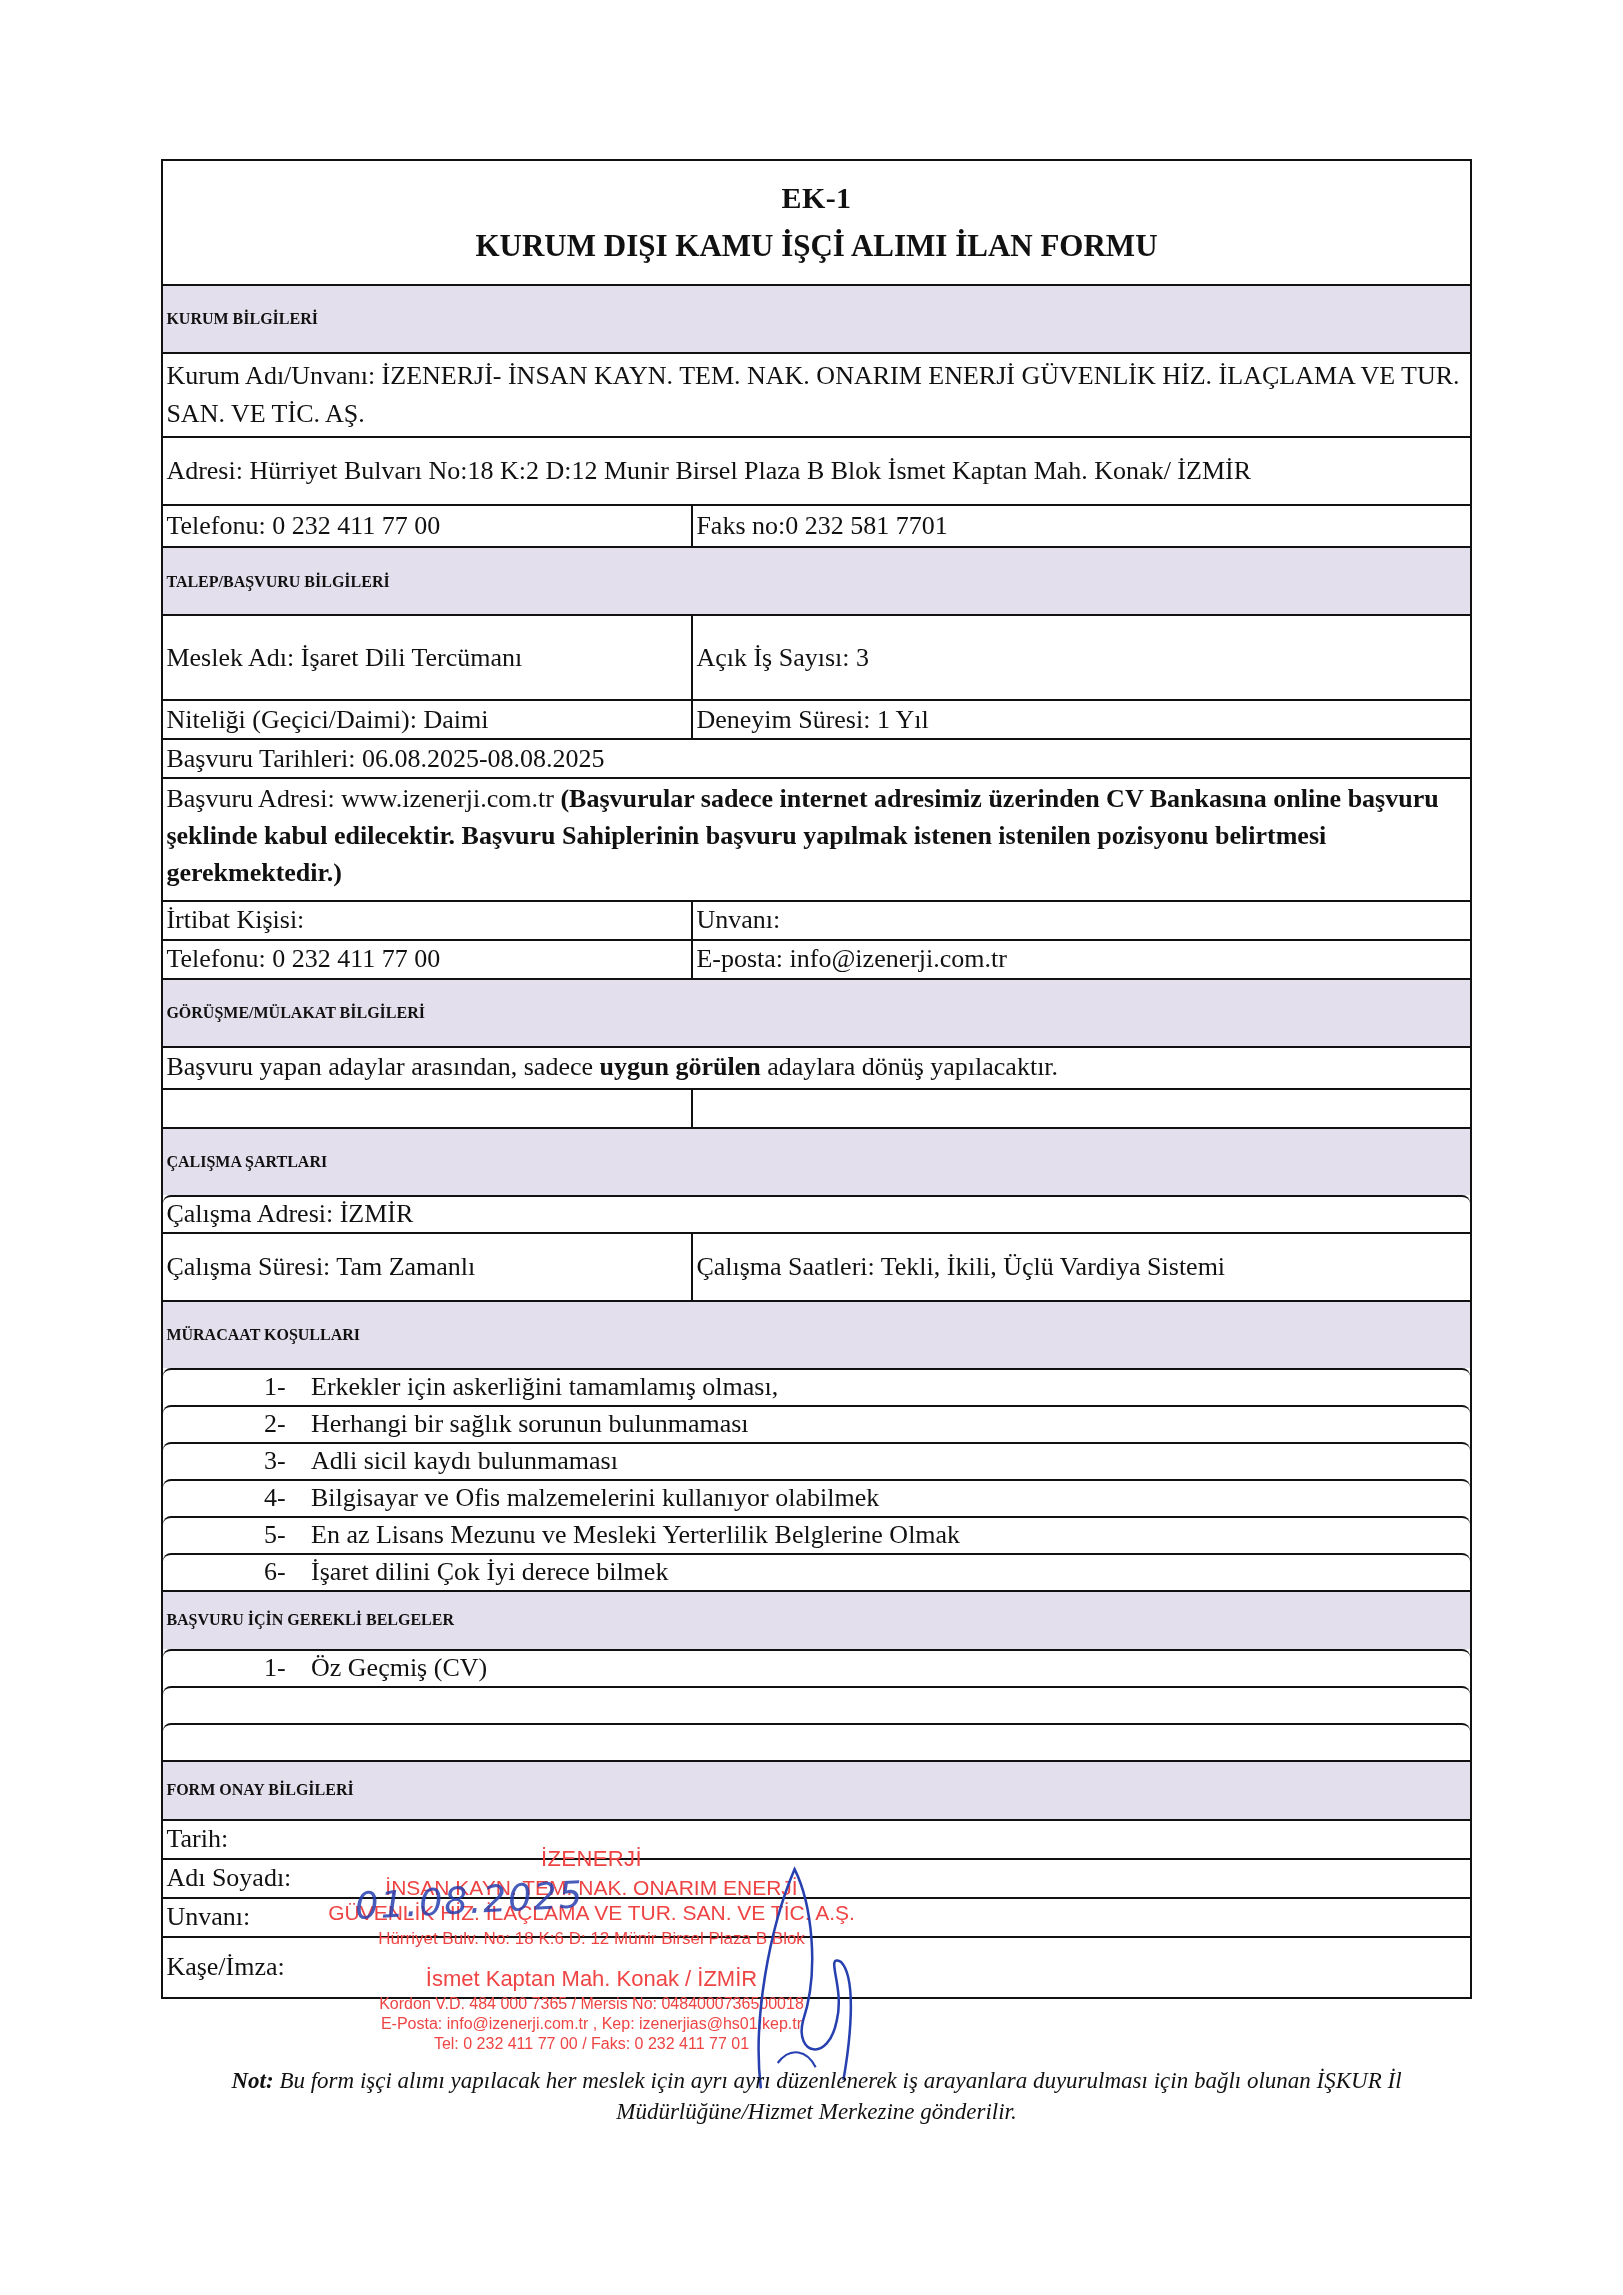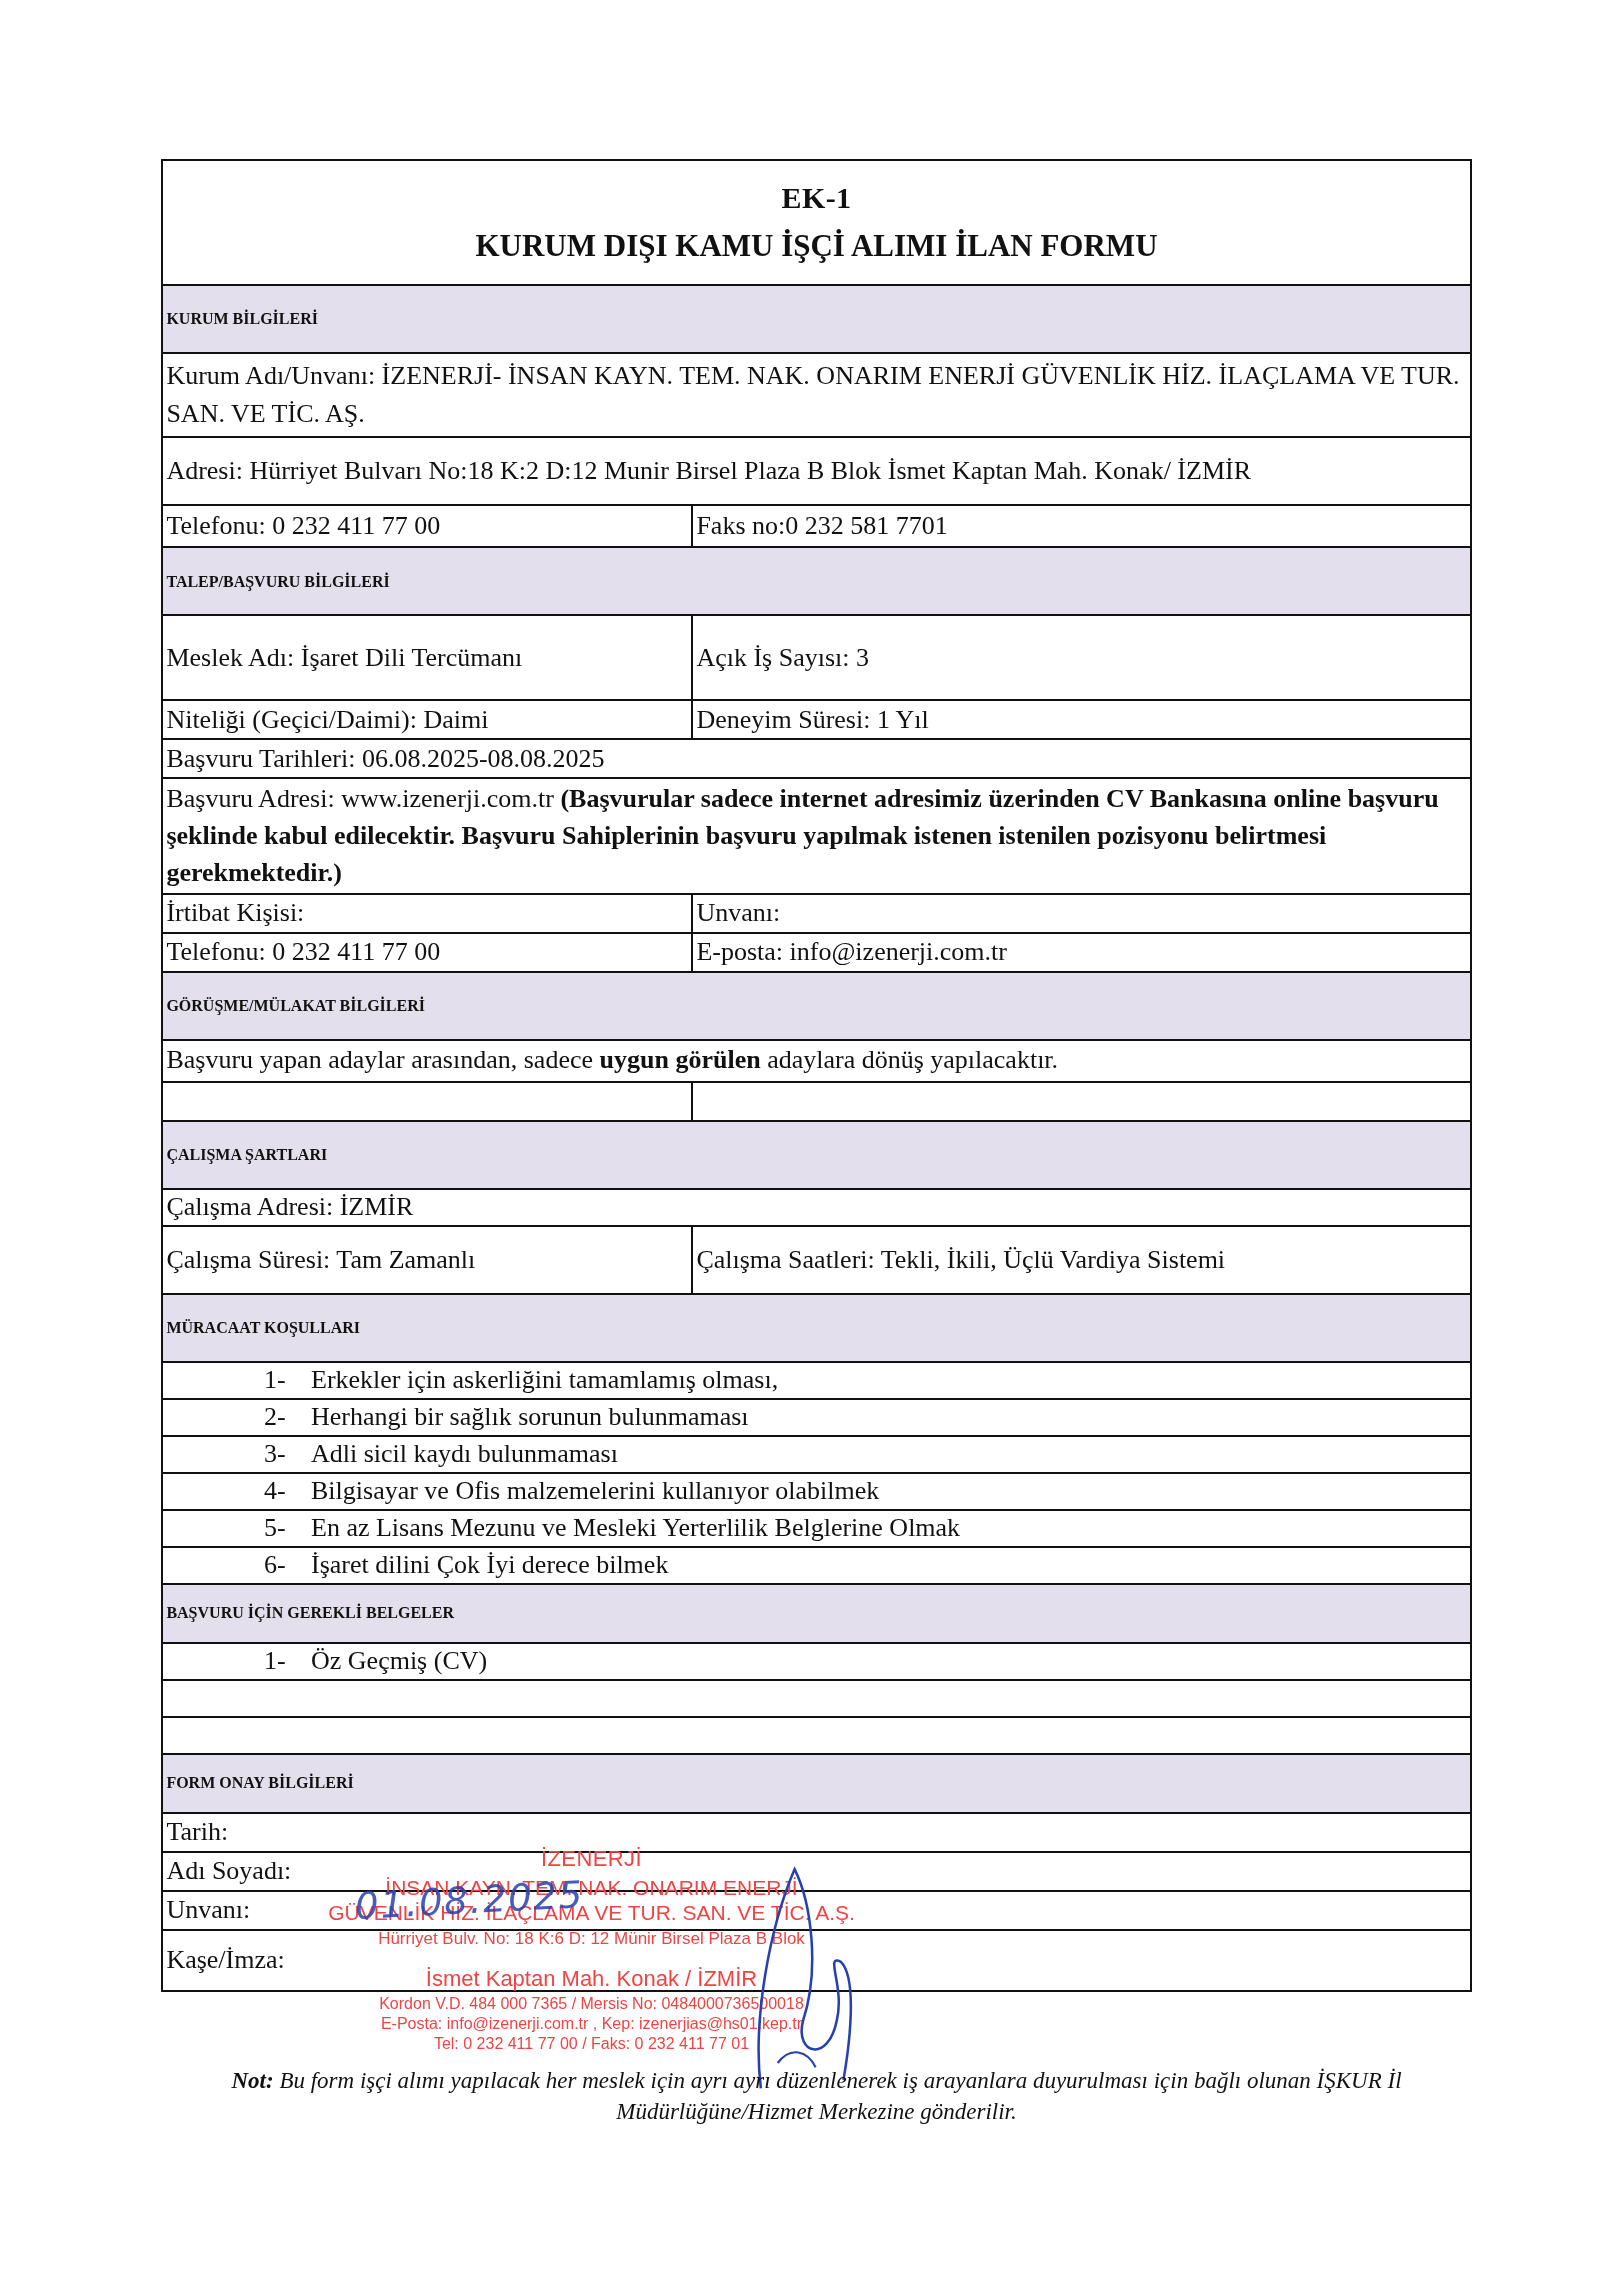--- a/index.html
+++ b/index.html
@@ -10,21 +10,21 @@
   .cell { padding: 0 3.4px; box-sizing: border-box; display: flex; align-items: center; }
   .c-left { width: 530px; border-right: 2.5px solid #111; text-align: right; }
   .c-right { flex: 1; }
   .c-full { width: 100%; }
   .title-block { height: 123px; flex-direction: column; justify-content: center; align-items: center; }
   .title-ek { font-size: 30px; font-weight: bold; letter-spacing: 0.4px; }
   .title-main { font-size: 31px; font-weight: bold; margin-top: 5px; }
   .section { background: #e3dfec; font-weight: bold; }
   .section .cell { font-size: 16px; }
   .h80 { height: 68px; } .h70 { height: 59px; } .h50 { height: 42px; } .h46 { height: 39px; }
-  .h100 { height: 85px; } .h44 { height: 37px; }
+  .h100 { height: 85px; } .h44 { height: 37px; border-radius: 8px; }
   .bold { font-weight: bold; }
   .list-item { padding-left: 101px; }
   .list-num { display: inline-block; width: 47px; }
   .approve-label { width: 169px; }
   .stamp { position: absolute; left: 304px; top: 1843px; width: 575px; height: 237px; color: #ef4444; font-family: "Liberation Sans", "DejaVu Sans", sans-serif; text-align: center; pointer-events: none; }
   .stamp .s-line { display: block; white-space: nowrap; }
   .s1 { font-size: 22px; margin-top: 3.4px; letter-spacing: 0.4px; }
   .s2 { font-size: 21px; margin-top: 3.4px; }
   .s3 { font-size: 21px; margin-top: 1.7px; }
   .s4 { font-size: 17px; margin-top: 3.4px; }
@@ -71,21 +71,21 @@
     <div class="cell c-right">Açık İş Sayısı: 3</div>
   </div>
   <div class="row h46">
     <div class="cell c-left">Niteliği (Geçici/Daimi): Daimi</div>
     <div class="cell c-right">Deneyim Süresi: 1 Yıl</div>
   </div>
   <div class="row h46">
     <div class="cell c-full">Başvuru Tarihleri: 06.08.2025-08.08.2025</div>
   </div>
   <div class="row">
-    <div class="cell c-full" style="display:block;padding-top:1.7px;padding-bottom:1px;line-height:1.42;">
+    <div class="cell c-full" style="display:block;padding-top:1.7px;padding-bottom:8px;line-height:1.42;">
       <span>Başvuru Adresi: www.izenerji.com.tr </span><span class="bold">(Başvurular sadece internet adresimiz üzerinden CV Bankasına online başvuru şeklinde kabul edilecektir. Başvuru Sahiplerinin başvuru yapılmak istenen istenilen pozisyonu belirtmesi gerekmektedir.)</span>
     </div>
   </div>
   <div class="row h46">
     <div class="cell c-left">İrtibat Kişisi:</div>
     <div class="cell c-right">Unvanı:</div>
   </div>
   <div class="row h46">
     <div class="cell c-left">Telefonu: 0 232 411 77 00</div>
     <div class="cell c-right">E-posta: info@izenerji.com.tr</div>

